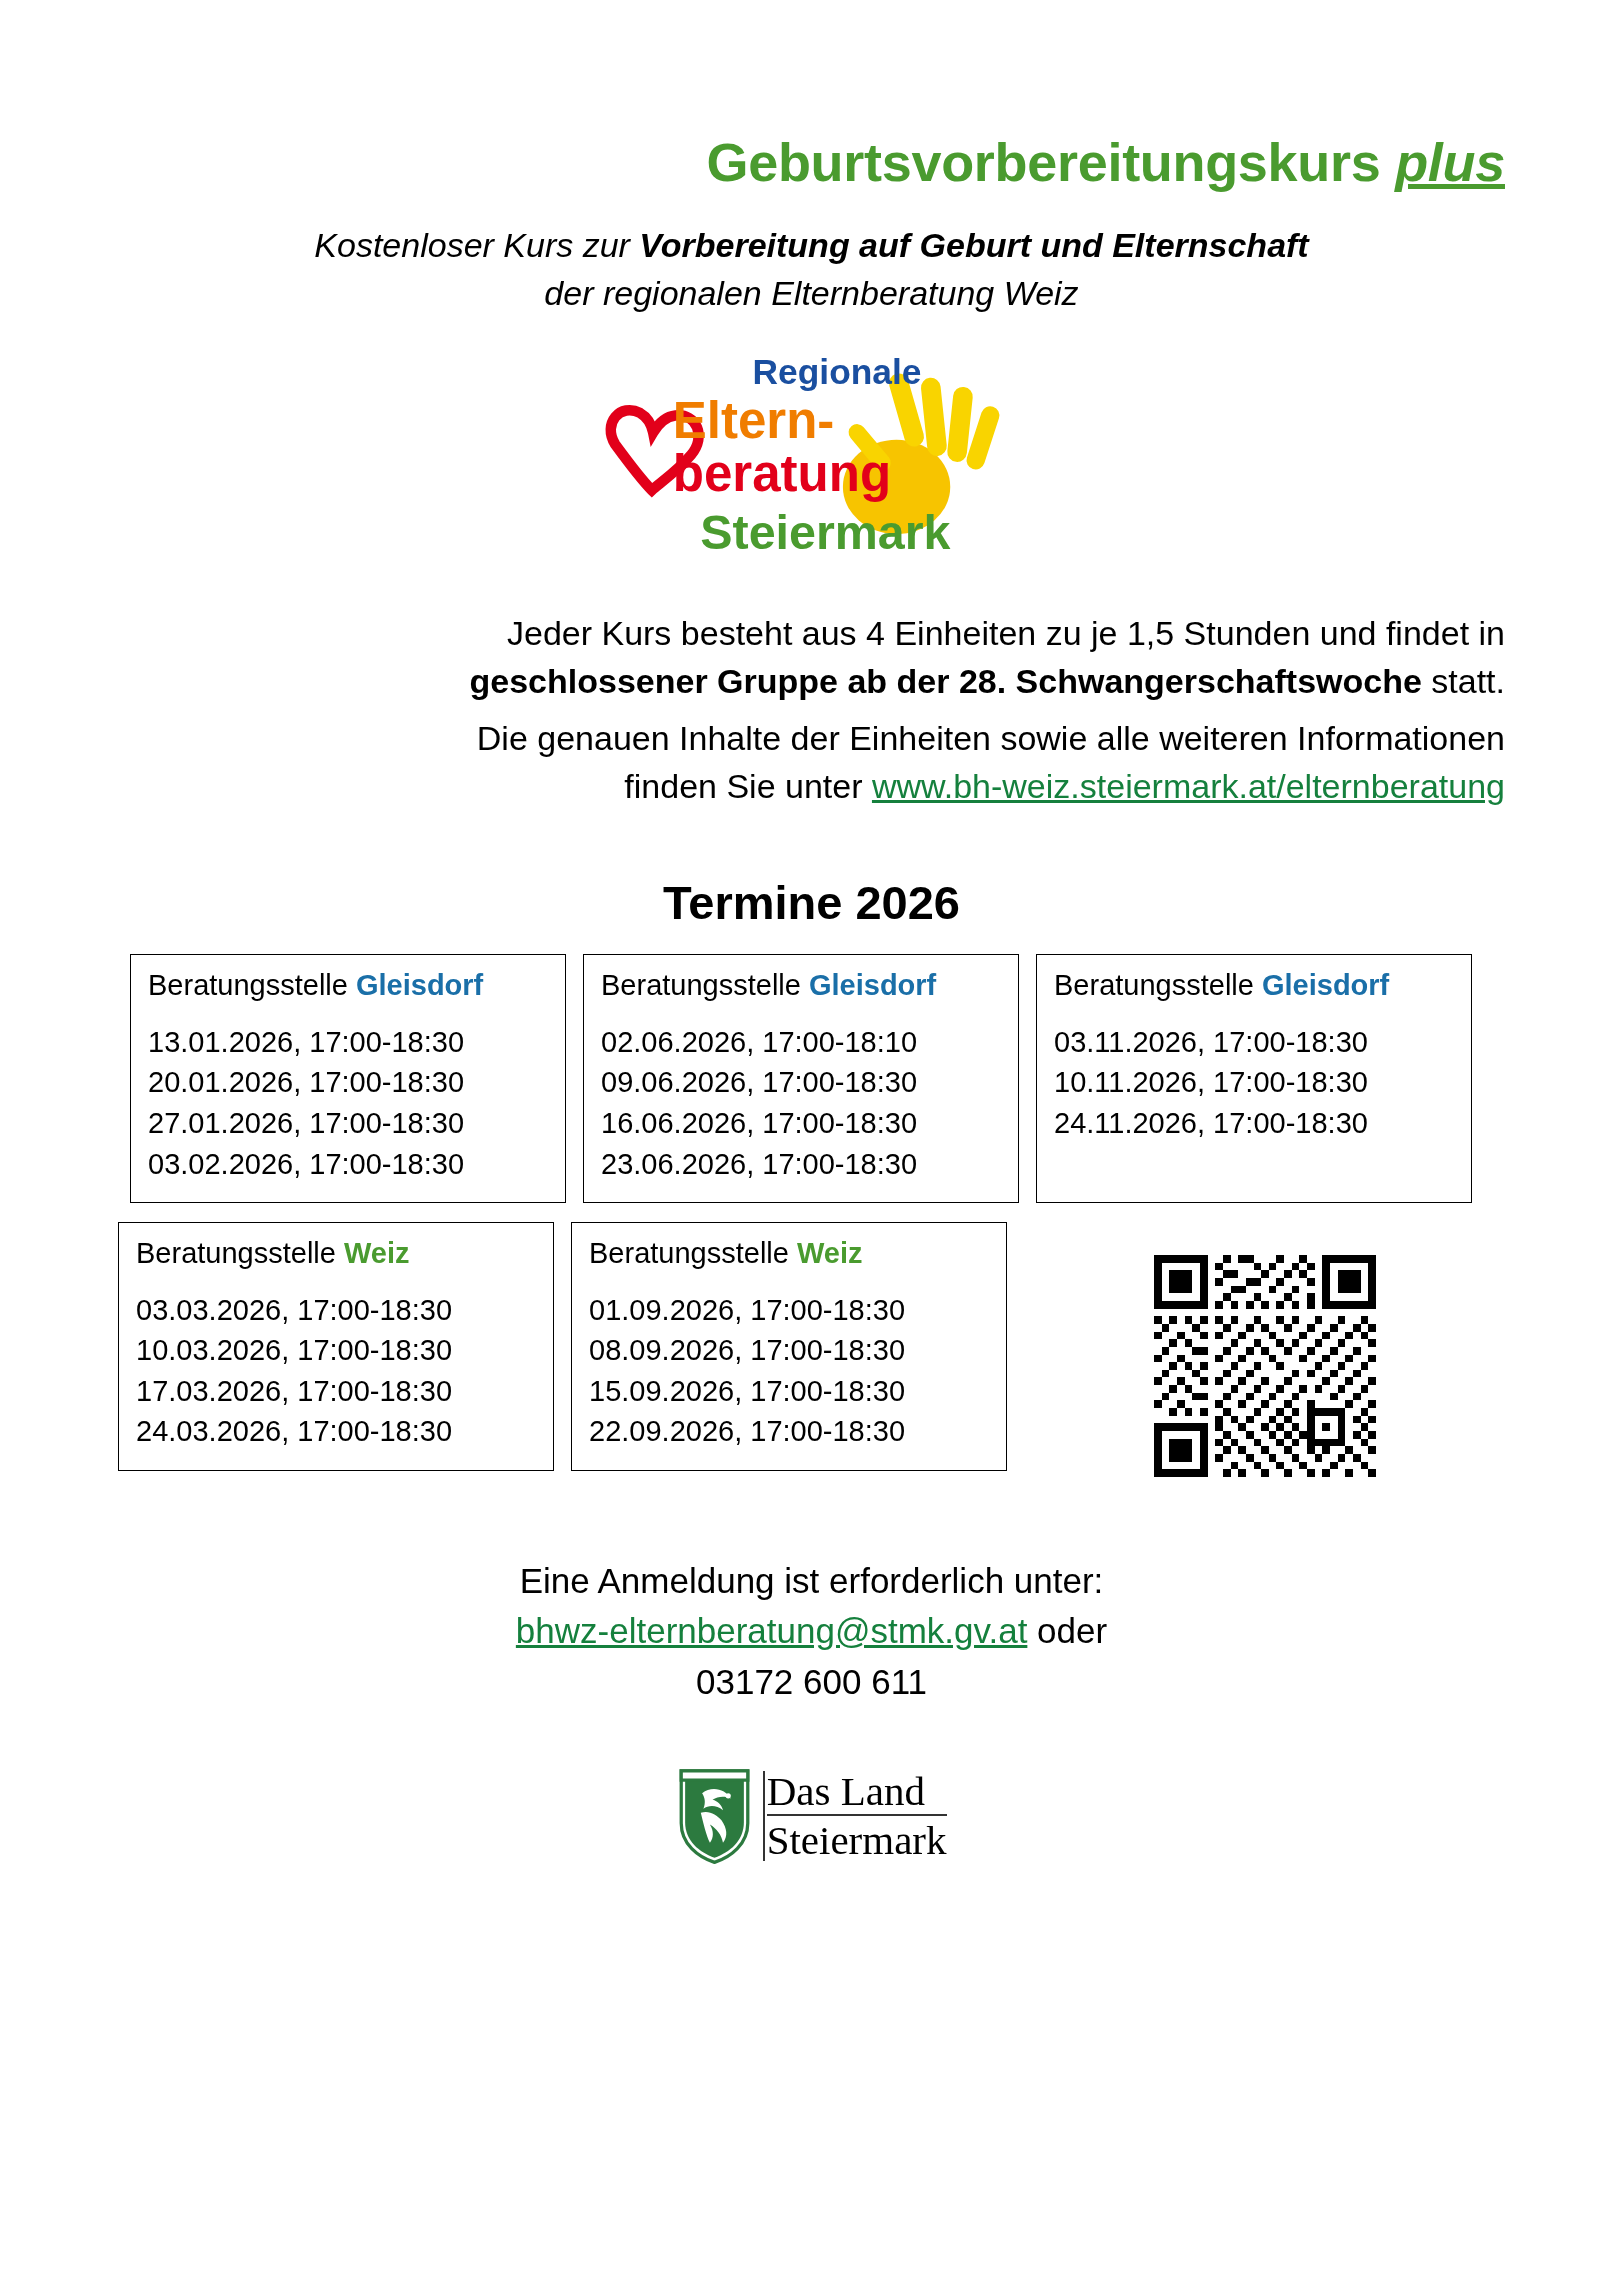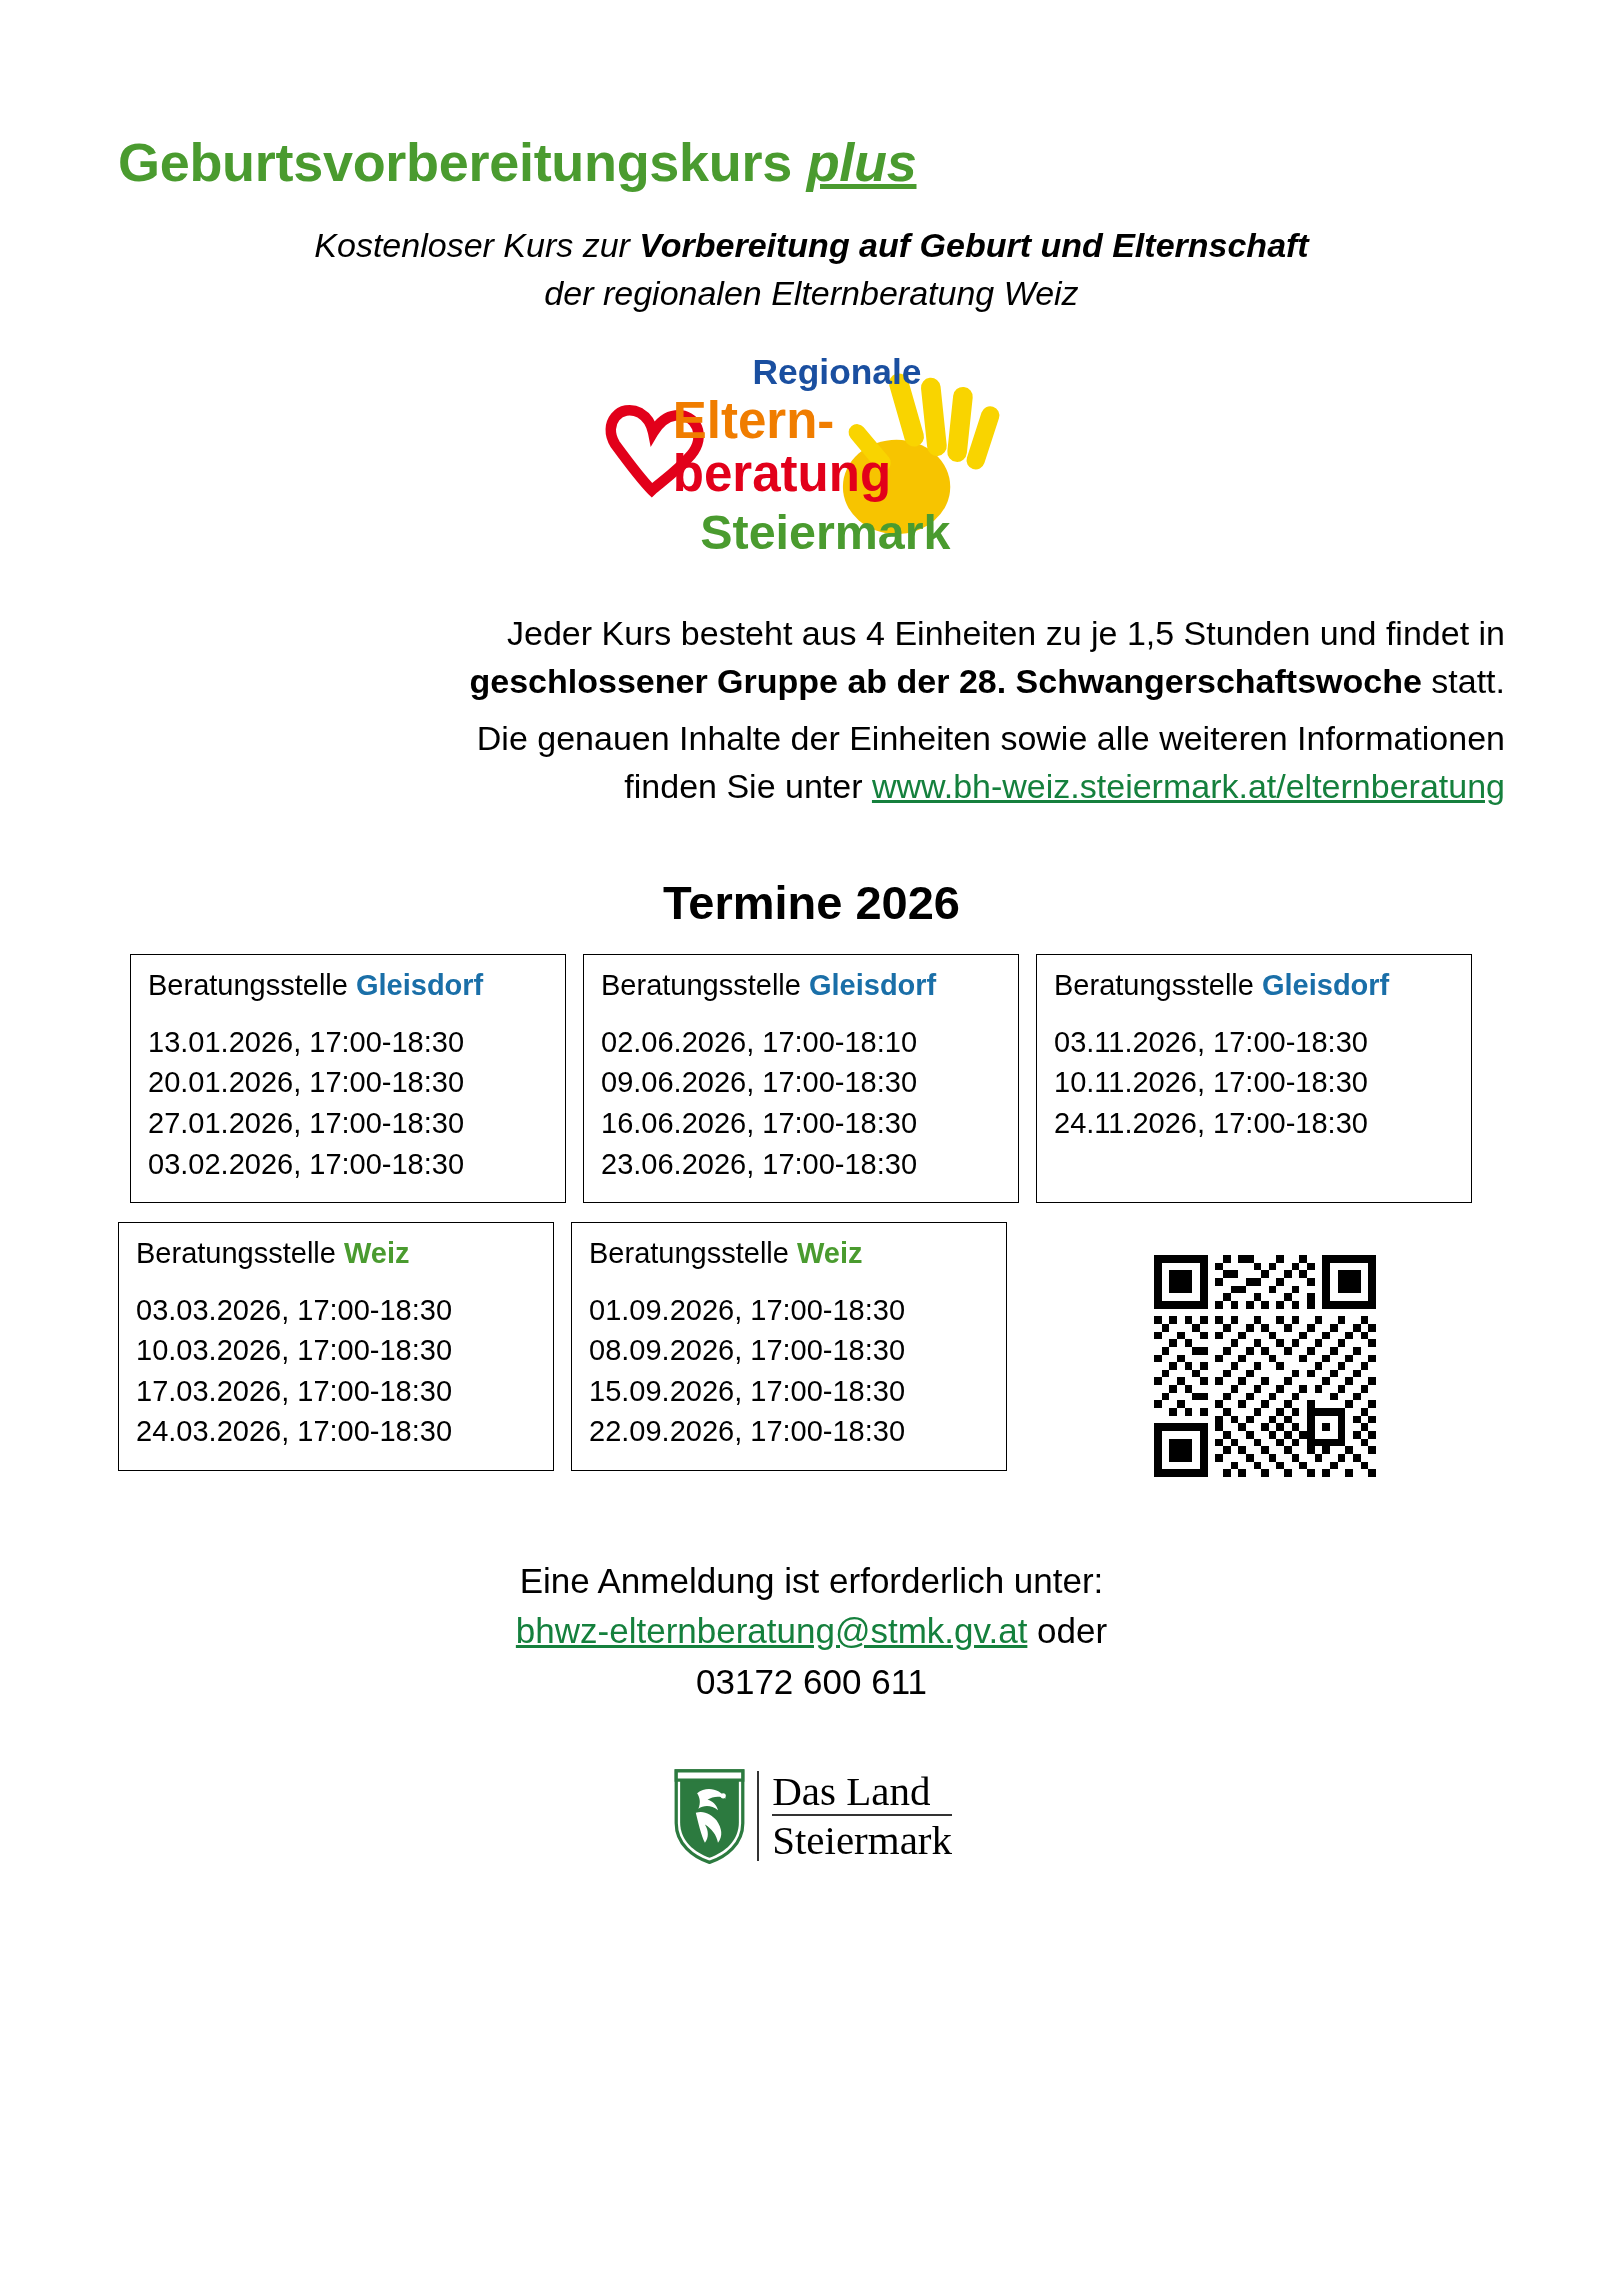--- a/index.html
+++ b/index.html
@@ -18,21 +18,21 @@
   .page {
     width: 1623px;
     height: 2295px;
     box-sizing: border-box;
     padding: 131px 118px 0 118px;
     position: relative;
   }
 
   
   .title {
-    text-align: left;
+    text-align: right;
     font-size: 54px;
     font-weight: bold;
     color: #4a9b2f;
     letter-spacing: -0.3px;
     margin: 0 0 30px 0;
   }
   .title .plus {
     font-style: italic;
     text-decoration: underline;
   }
@@ -158,21 +158,21 @@
     align-items: center;
     margin-top: 59px;
     gap: 9.2px;
   }
   .crest {
     width: 77px;
     height: 98px;
   }
   .das-land {
     border-left: 2px solid #333;
-    padding-left: 13px;
+    padding-left: 2px;
     line-height: 1.0;
   }
   .das-land .l1 {
     font-family: "Liberation Serif", serif;
     font-size: 41px;
     display: block;
   }
   .das-land .l2 {
     font-family: "Liberation Serif", serif;
     font-size: 41px;

